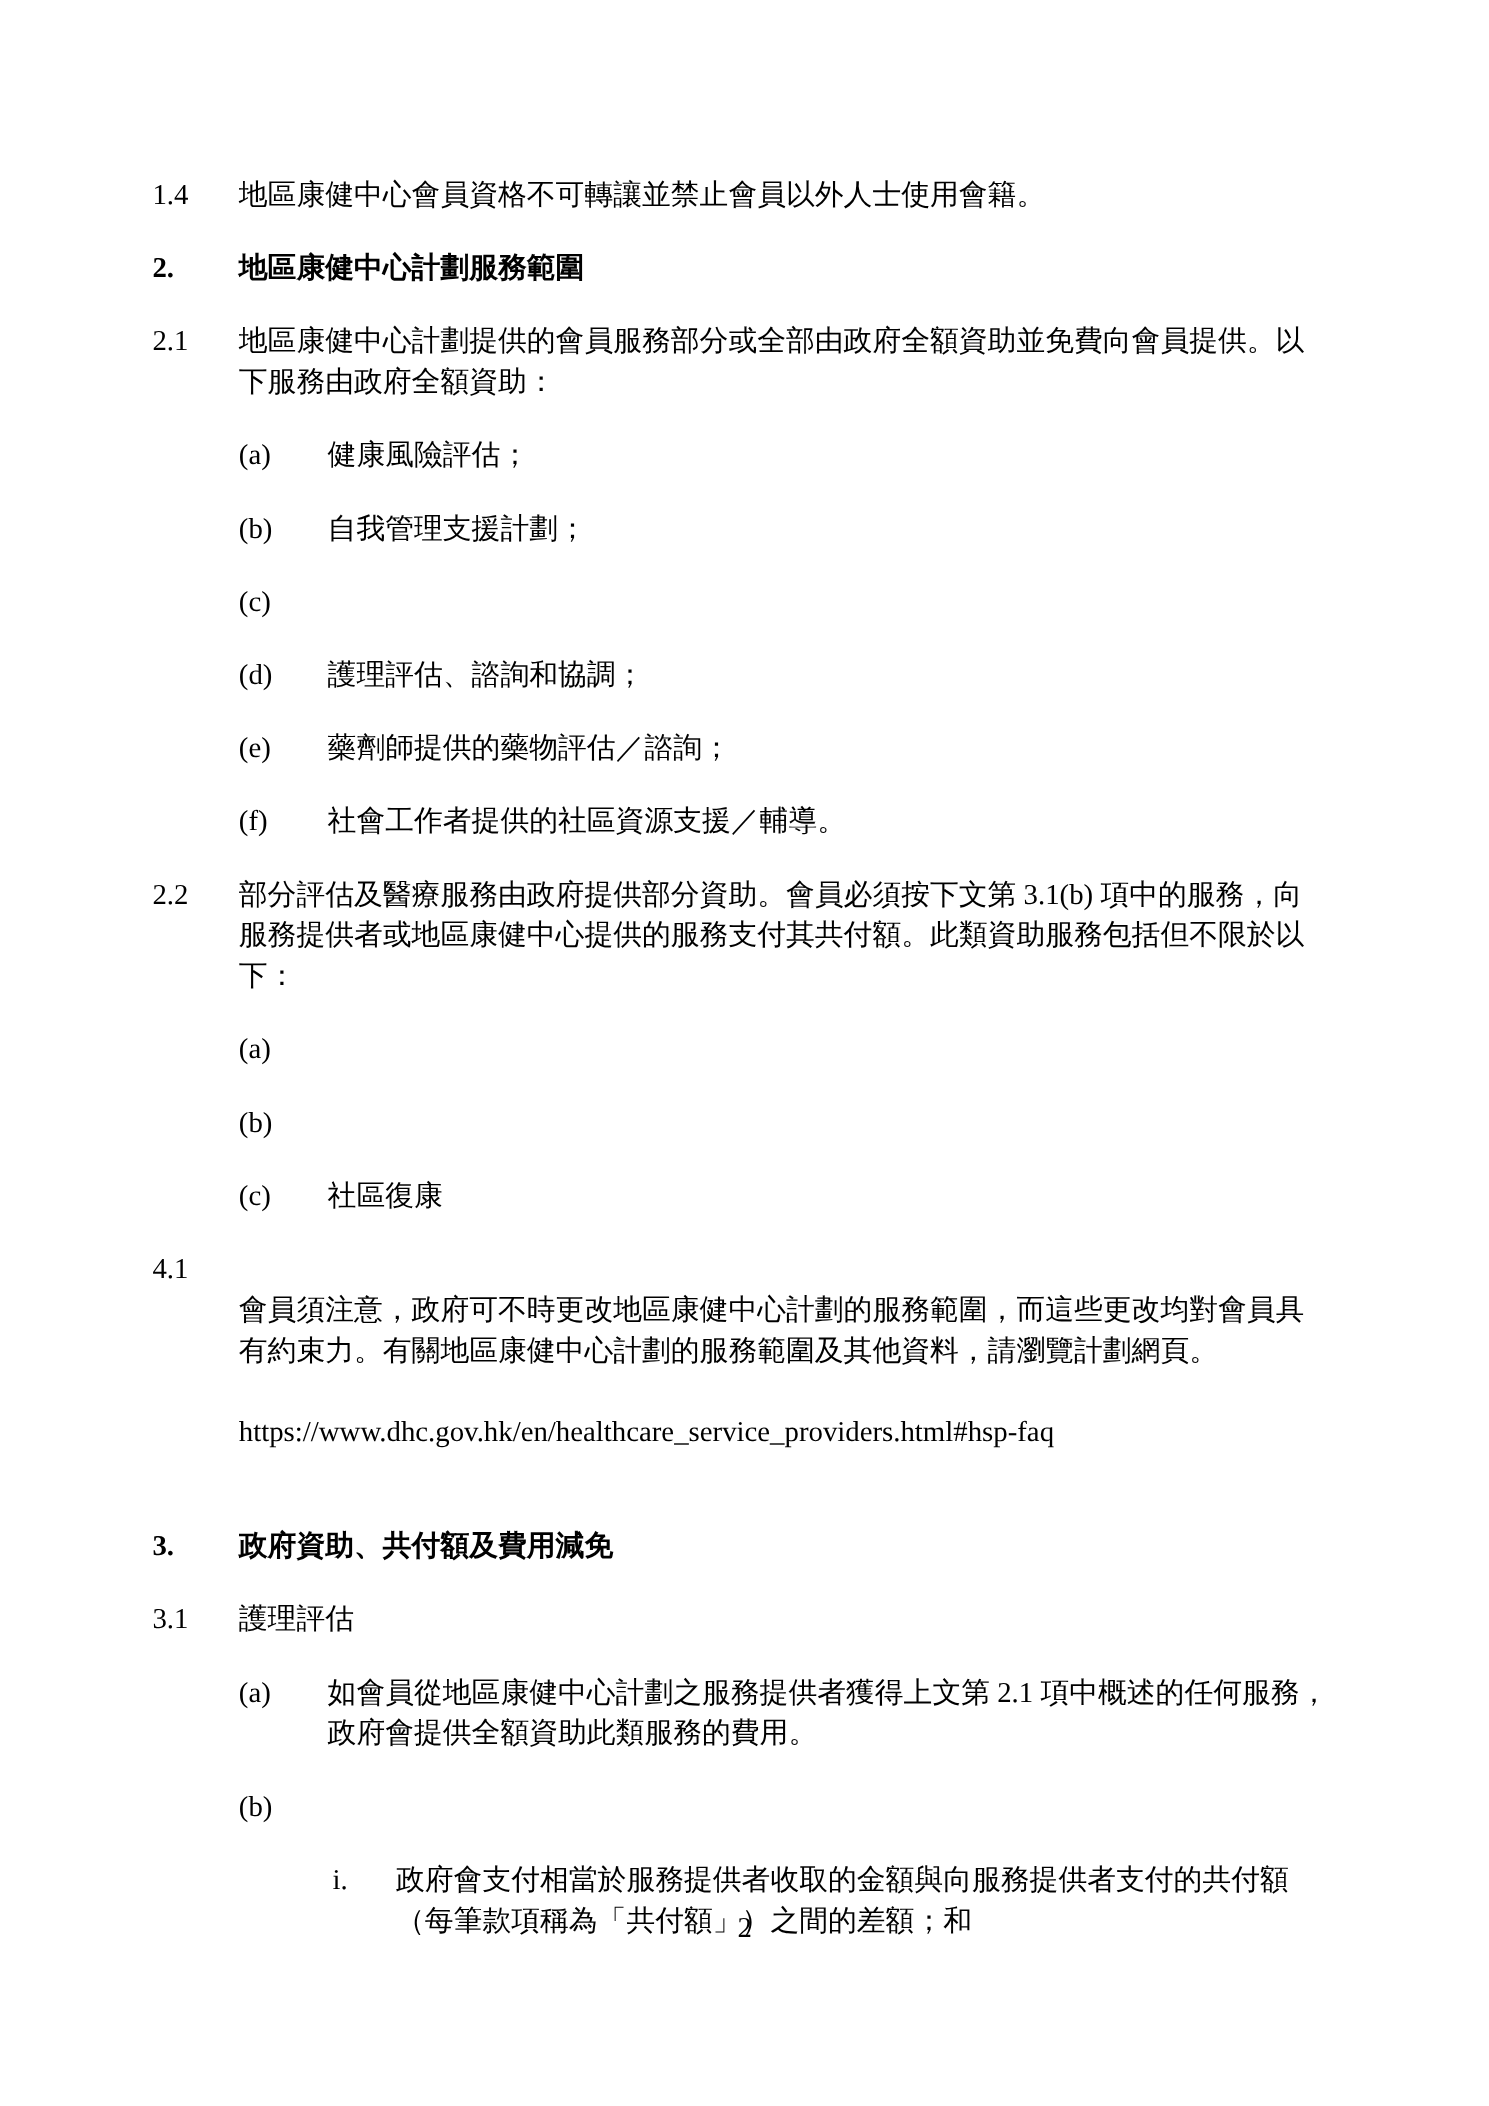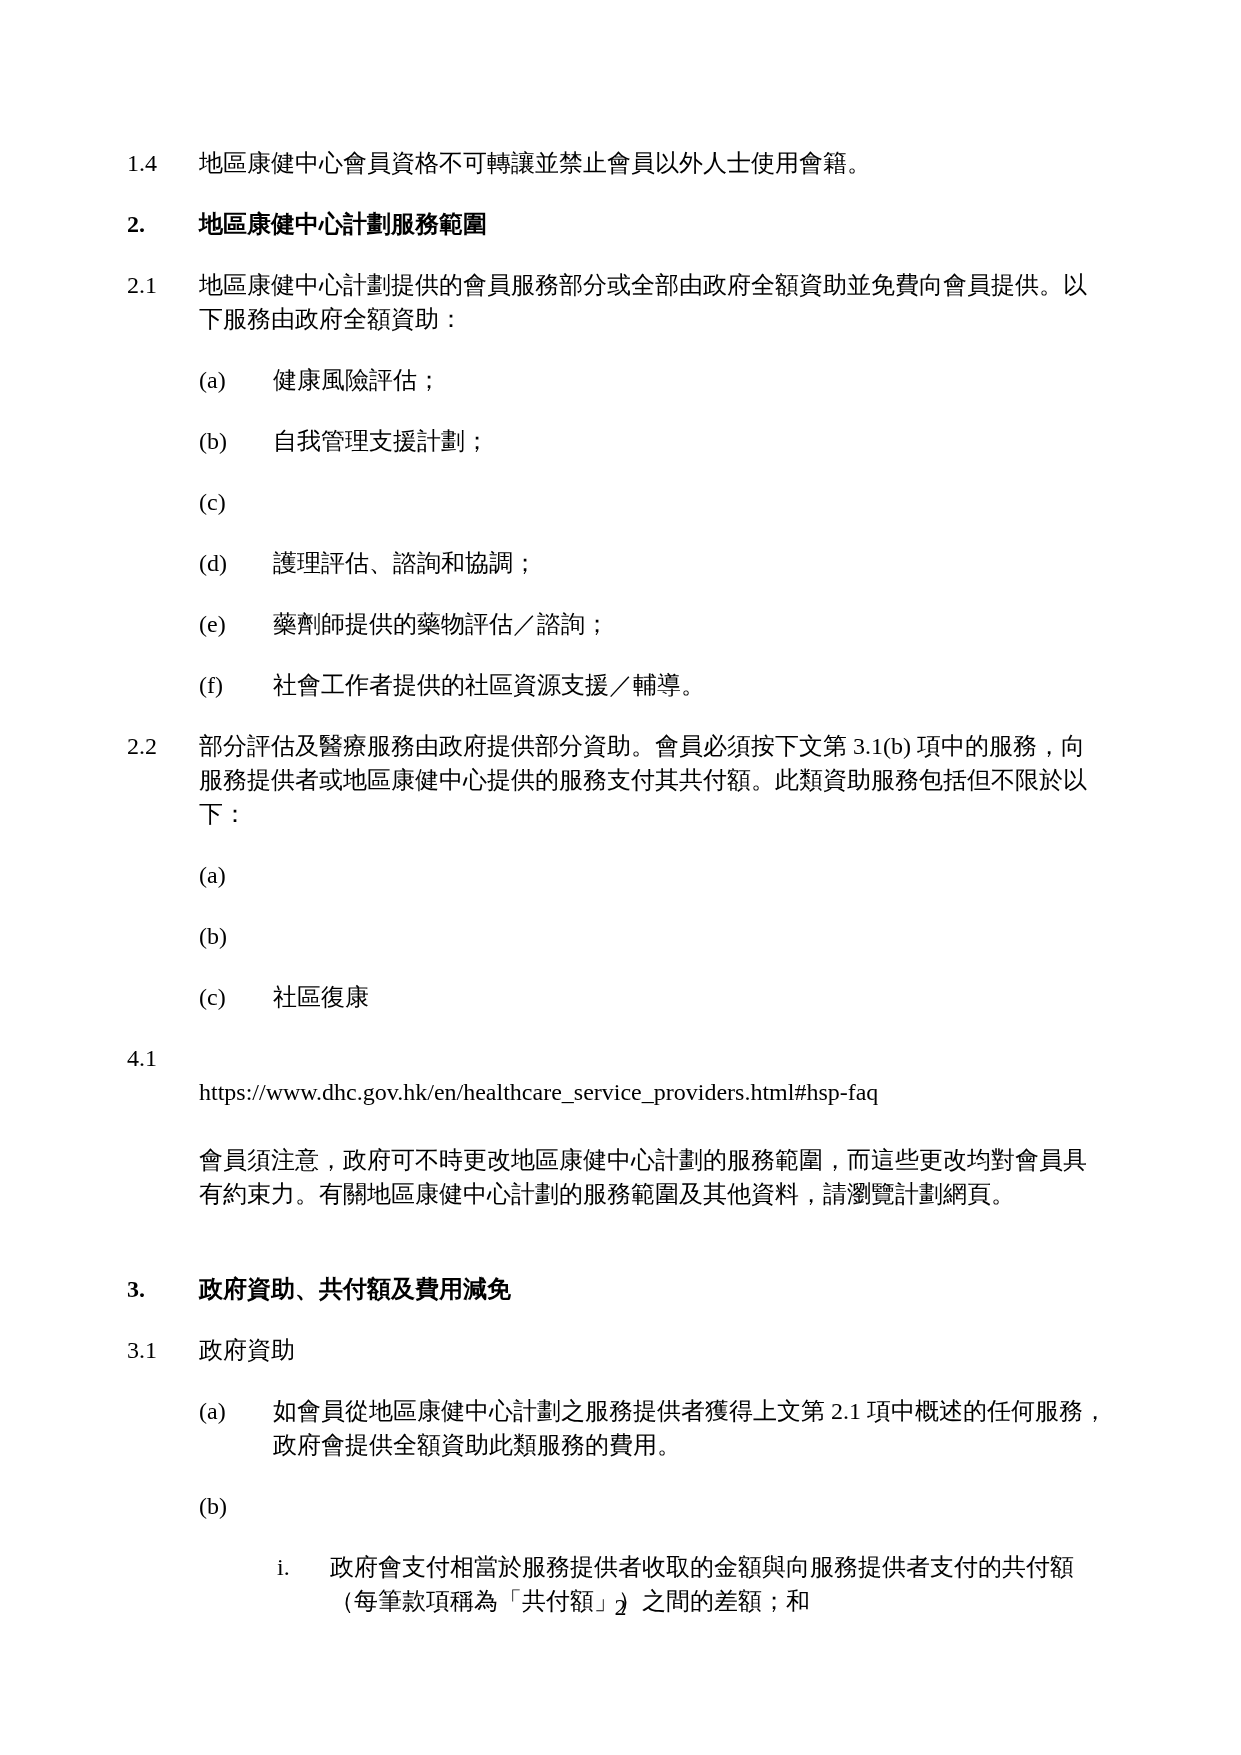--- a/index.html
+++ b/index.html
@@ -100,34 +100,34 @@
       <div class="lbl1">(b)</div>
     </div>
     <div class="row indent1">
       <div class="lbl1">(c)</div>
       <div class="txt">社區復康</div>
     </div>
 
     <div class="row">
       <div class="num">4.1</div>
       <div class="txt">
-        <span class="url-line">https://www.dhc.gov.hk/en/healthcare_service_providers.html#hsp-faq</span>
         <span class="url-line">會員須注意，政府可不時更改地區康健中心計劃的服務範圍，而這些更改均對會員具
 有約束力。有關地區康健中心計劃的服務範圍及其他資料，請瀏覽計劃網頁。</span>
+        <span class="url-line">https://www.dhc.gov.hk/en/healthcare_service_providers.html#hsp-faq</span>
       </div>
     </div>
 
     <div class="row heading">
       <div class="num">3.</div>
       <div class="txt">政府資助、共付額及費用減免</div>
     </div>
 
     <div class="row">
       <div class="num">3.1</div>
-      <div class="txt">政府資助</div>
+      <div class="txt">護理評估</div>
     </div>
 
     <div class="row indent1">
       <div class="lbl1">(a)</div>
       <div class="txt">如會員從地區康健中心計劃之服務提供者獲得上文第 2.1 項中概述的任何服務，
 政府會提供全額資助此類服務的費用。</div>
     </div>
     <div class="row indent1">
       <div class="lbl1">(b)</div>
     </div>

